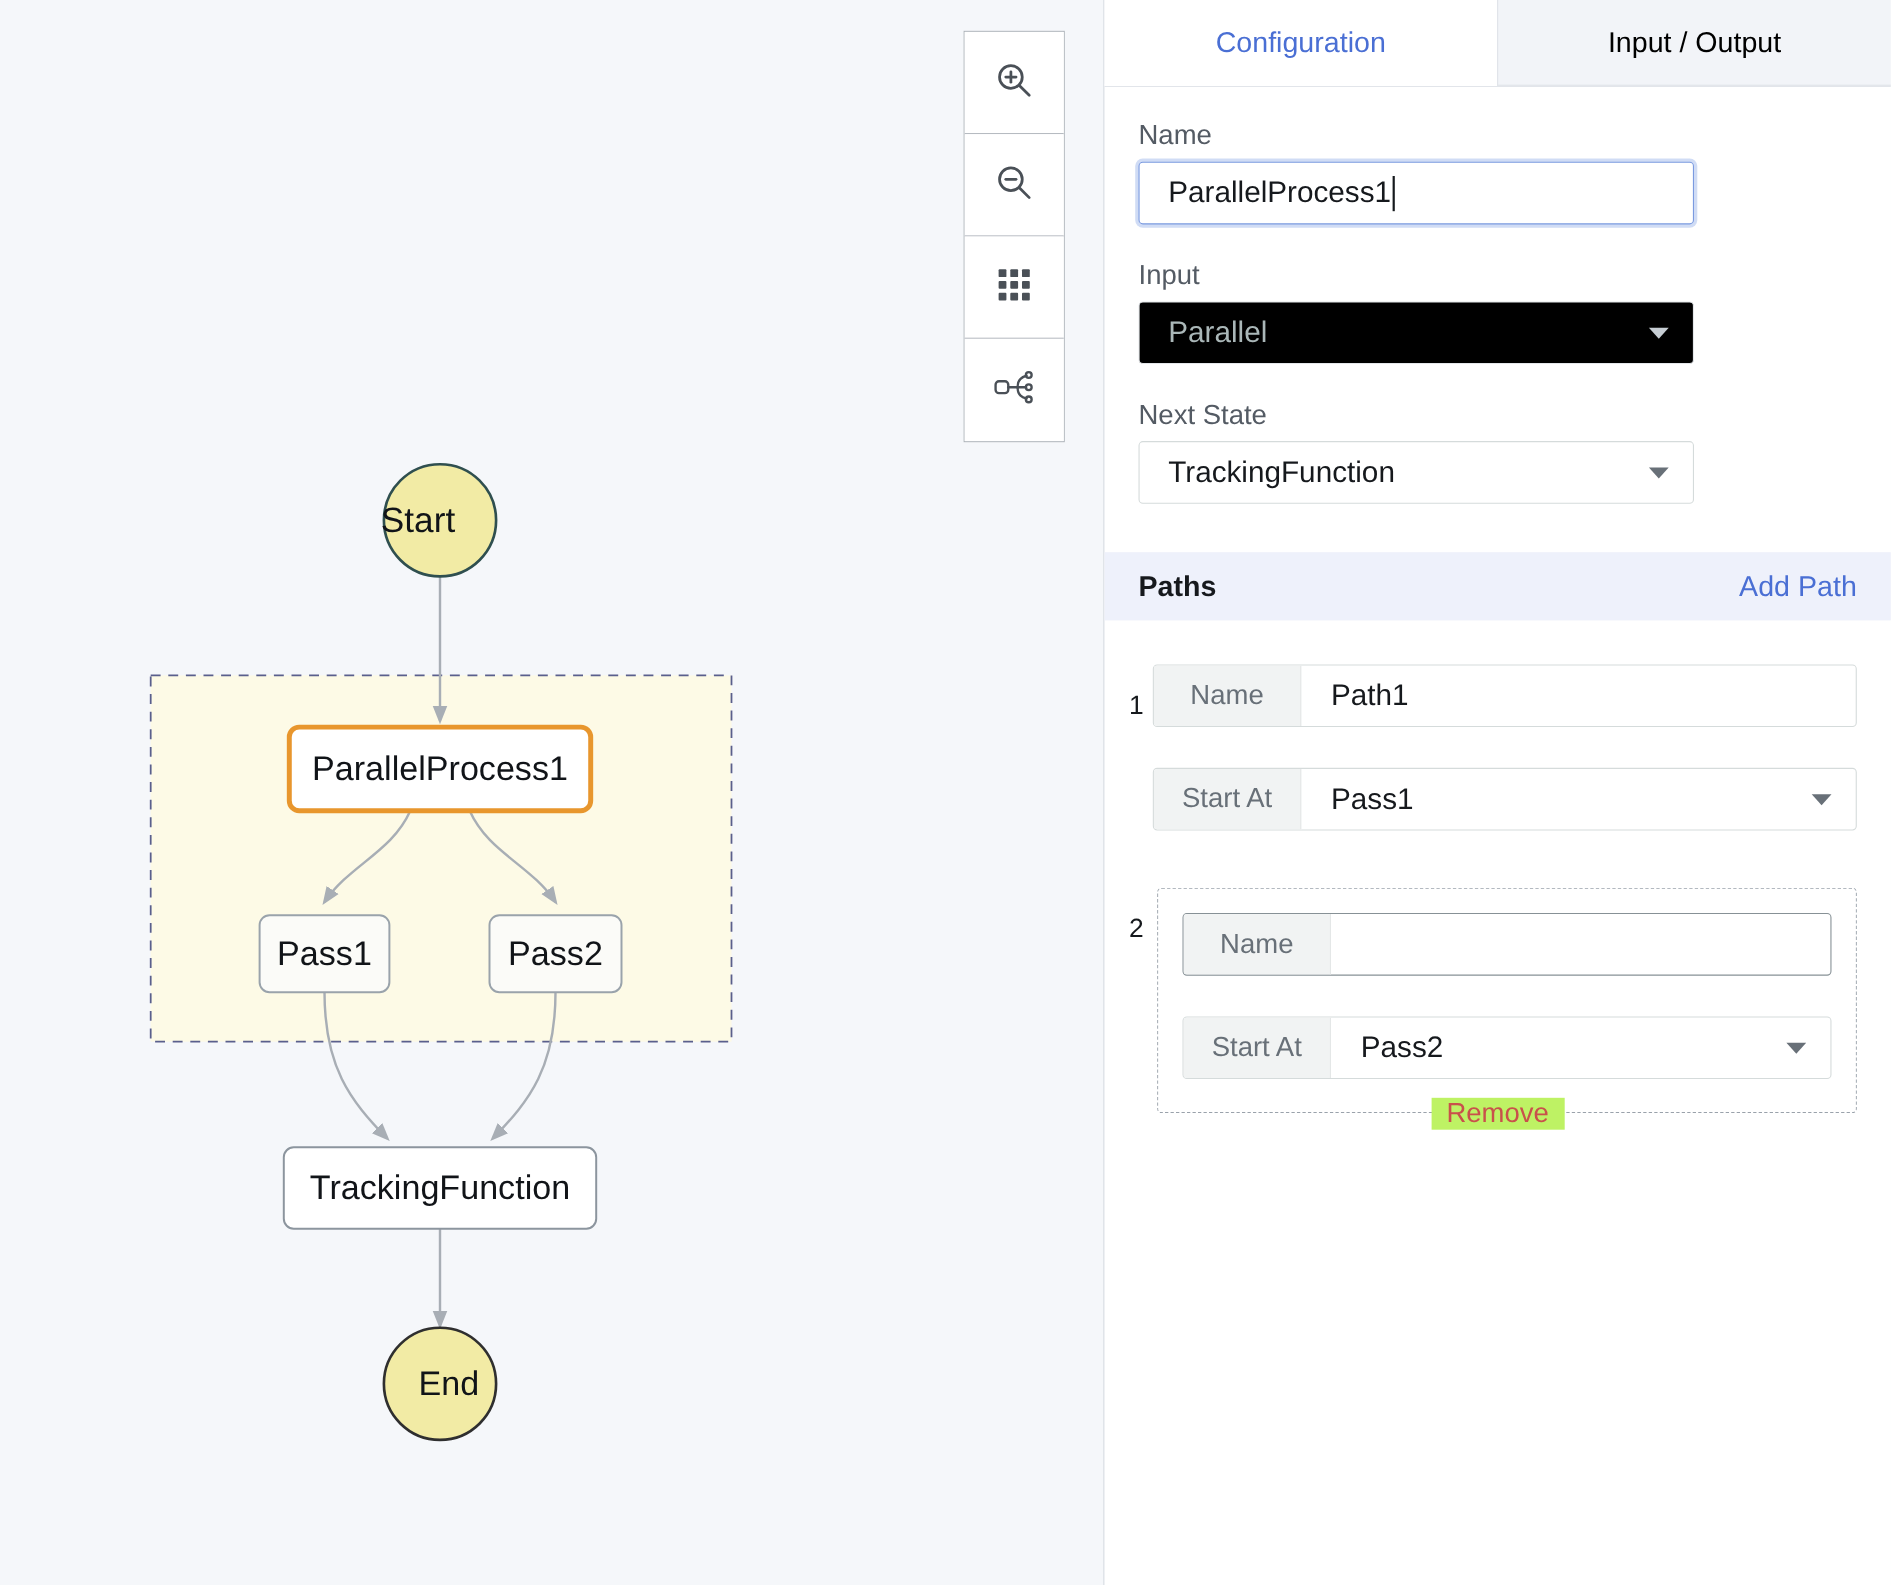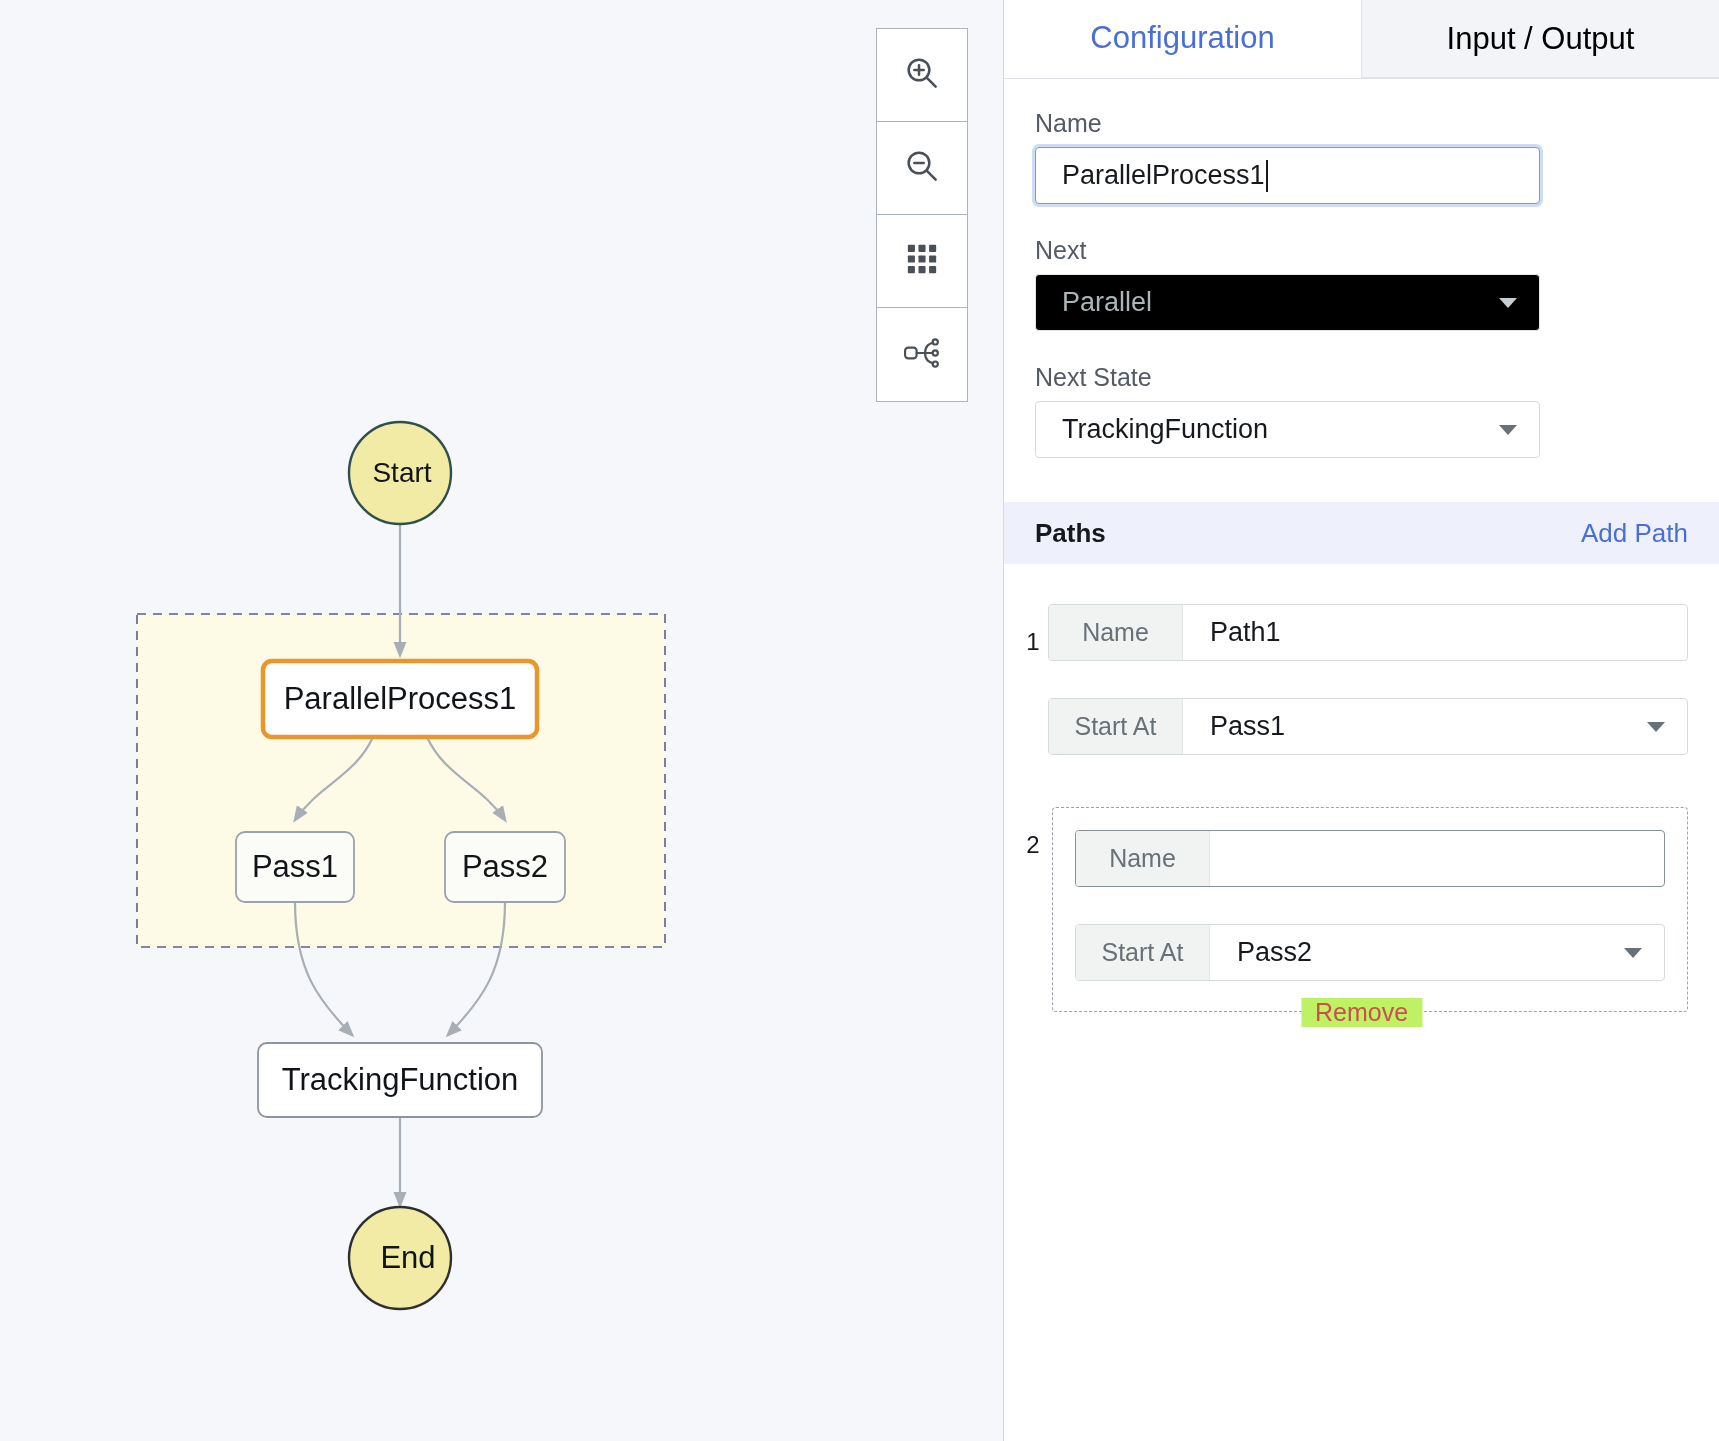--- a/index.html
+++ b/index.html
@@ -83,21 +83,21 @@
     display: flex;
     height: 79px;
     border-bottom: 1px solid #dfe3e8;
     box-sizing: border-box;
   }
   .tab {
     flex: 1;
     display: flex;
     align-items: center;
     justify-content: center;
-    font-size: 31px;
+    font-size: 26px;
     cursor: pointer;
     box-sizing: border-box;
   }
   .tab.active {
     color: #4a6fd4;
     background: #ffffff;
     border-bottom: 2px solid #ffffff;
   }
   .tab.inactive {
     color: #000000;
@@ -322,21 +322,21 @@
 
       <rect x="236" y="832" width="118" height="70" rx="9" ry="9" fill="#fbfbf8" stroke="#9aa3ab" stroke-width="1.8"></rect>
 
       <rect x="445" y="832" width="120" height="70" rx="9" ry="9" fill="#fbfbf8" stroke="#9aa3ab" stroke-width="1.8"></rect>
 
       <rect x="258" y="1043" width="284" height="74" rx="9" ry="9" fill="#ffffff" stroke="#8c959e" stroke-width="1.8"></rect>
 
       <circle cx="400" cy="1258" r="51" fill="#f2eba5" stroke="#2f2f2f" stroke-width="2.4"></circle>
     </svg>
 
-    <div class="node-label" style="left:352px;top:448px;width:100px;height:50px;font-size:28px;">Start</div>
+    <div class="node-label" style="left:330px;top:448px;width:100px;height:50px;font-size:32px;">Start</div>
     <div class="node-label" style="left:263px;top:674px;width:274px;height:50px;font-size:31px;">ParallelProcess1</div>
     <div class="node-label" style="left:236px;top:843px;width:118px;height:48px;font-size:31px;">Pass1</div>
     <div class="node-label" style="left:445px;top:843px;width:120px;height:48px;font-size:31px;">Pass2</div>
     <div class="node-label" style="left:258px;top:1055px;width:284px;height:50px;font-size:31px;">TrackingFunction</div>
     <div class="node-label" style="left:350px;top:1233px;width:116px;height:50px;font-size:31px;">End</div>
 
     <div id="zoom-toolbar">
       <div class="tool-btn">
         <span>
           <svg width="40" height="40" viewBox="0 0 24 24" fill="none" stroke="#4a5057" stroke-width="1.5" stroke-linecap="round">
@@ -402,21 +402,21 @@
     <div id="form-area">
 
       <div class="field-label">Name</div>
       <div class="text-input focused">
         <span>ParallelProcess1</span>
         <span class="caret"></span>
       </div>
 
       <div class="spacer-30"></div>
 
-      <div class="field-label">Next</div>
+      <div class="field-label">Input</div>
       <div class="select-box disabled">
         <span>Parallel</span>
         <span class="caret-down muted"></span>
       </div>
 
       <div class="spacer-30"></div>
 
       <div class="field-label">Next State</div>
       <div class="select-box">
         <span>TrackingFunction</span>

